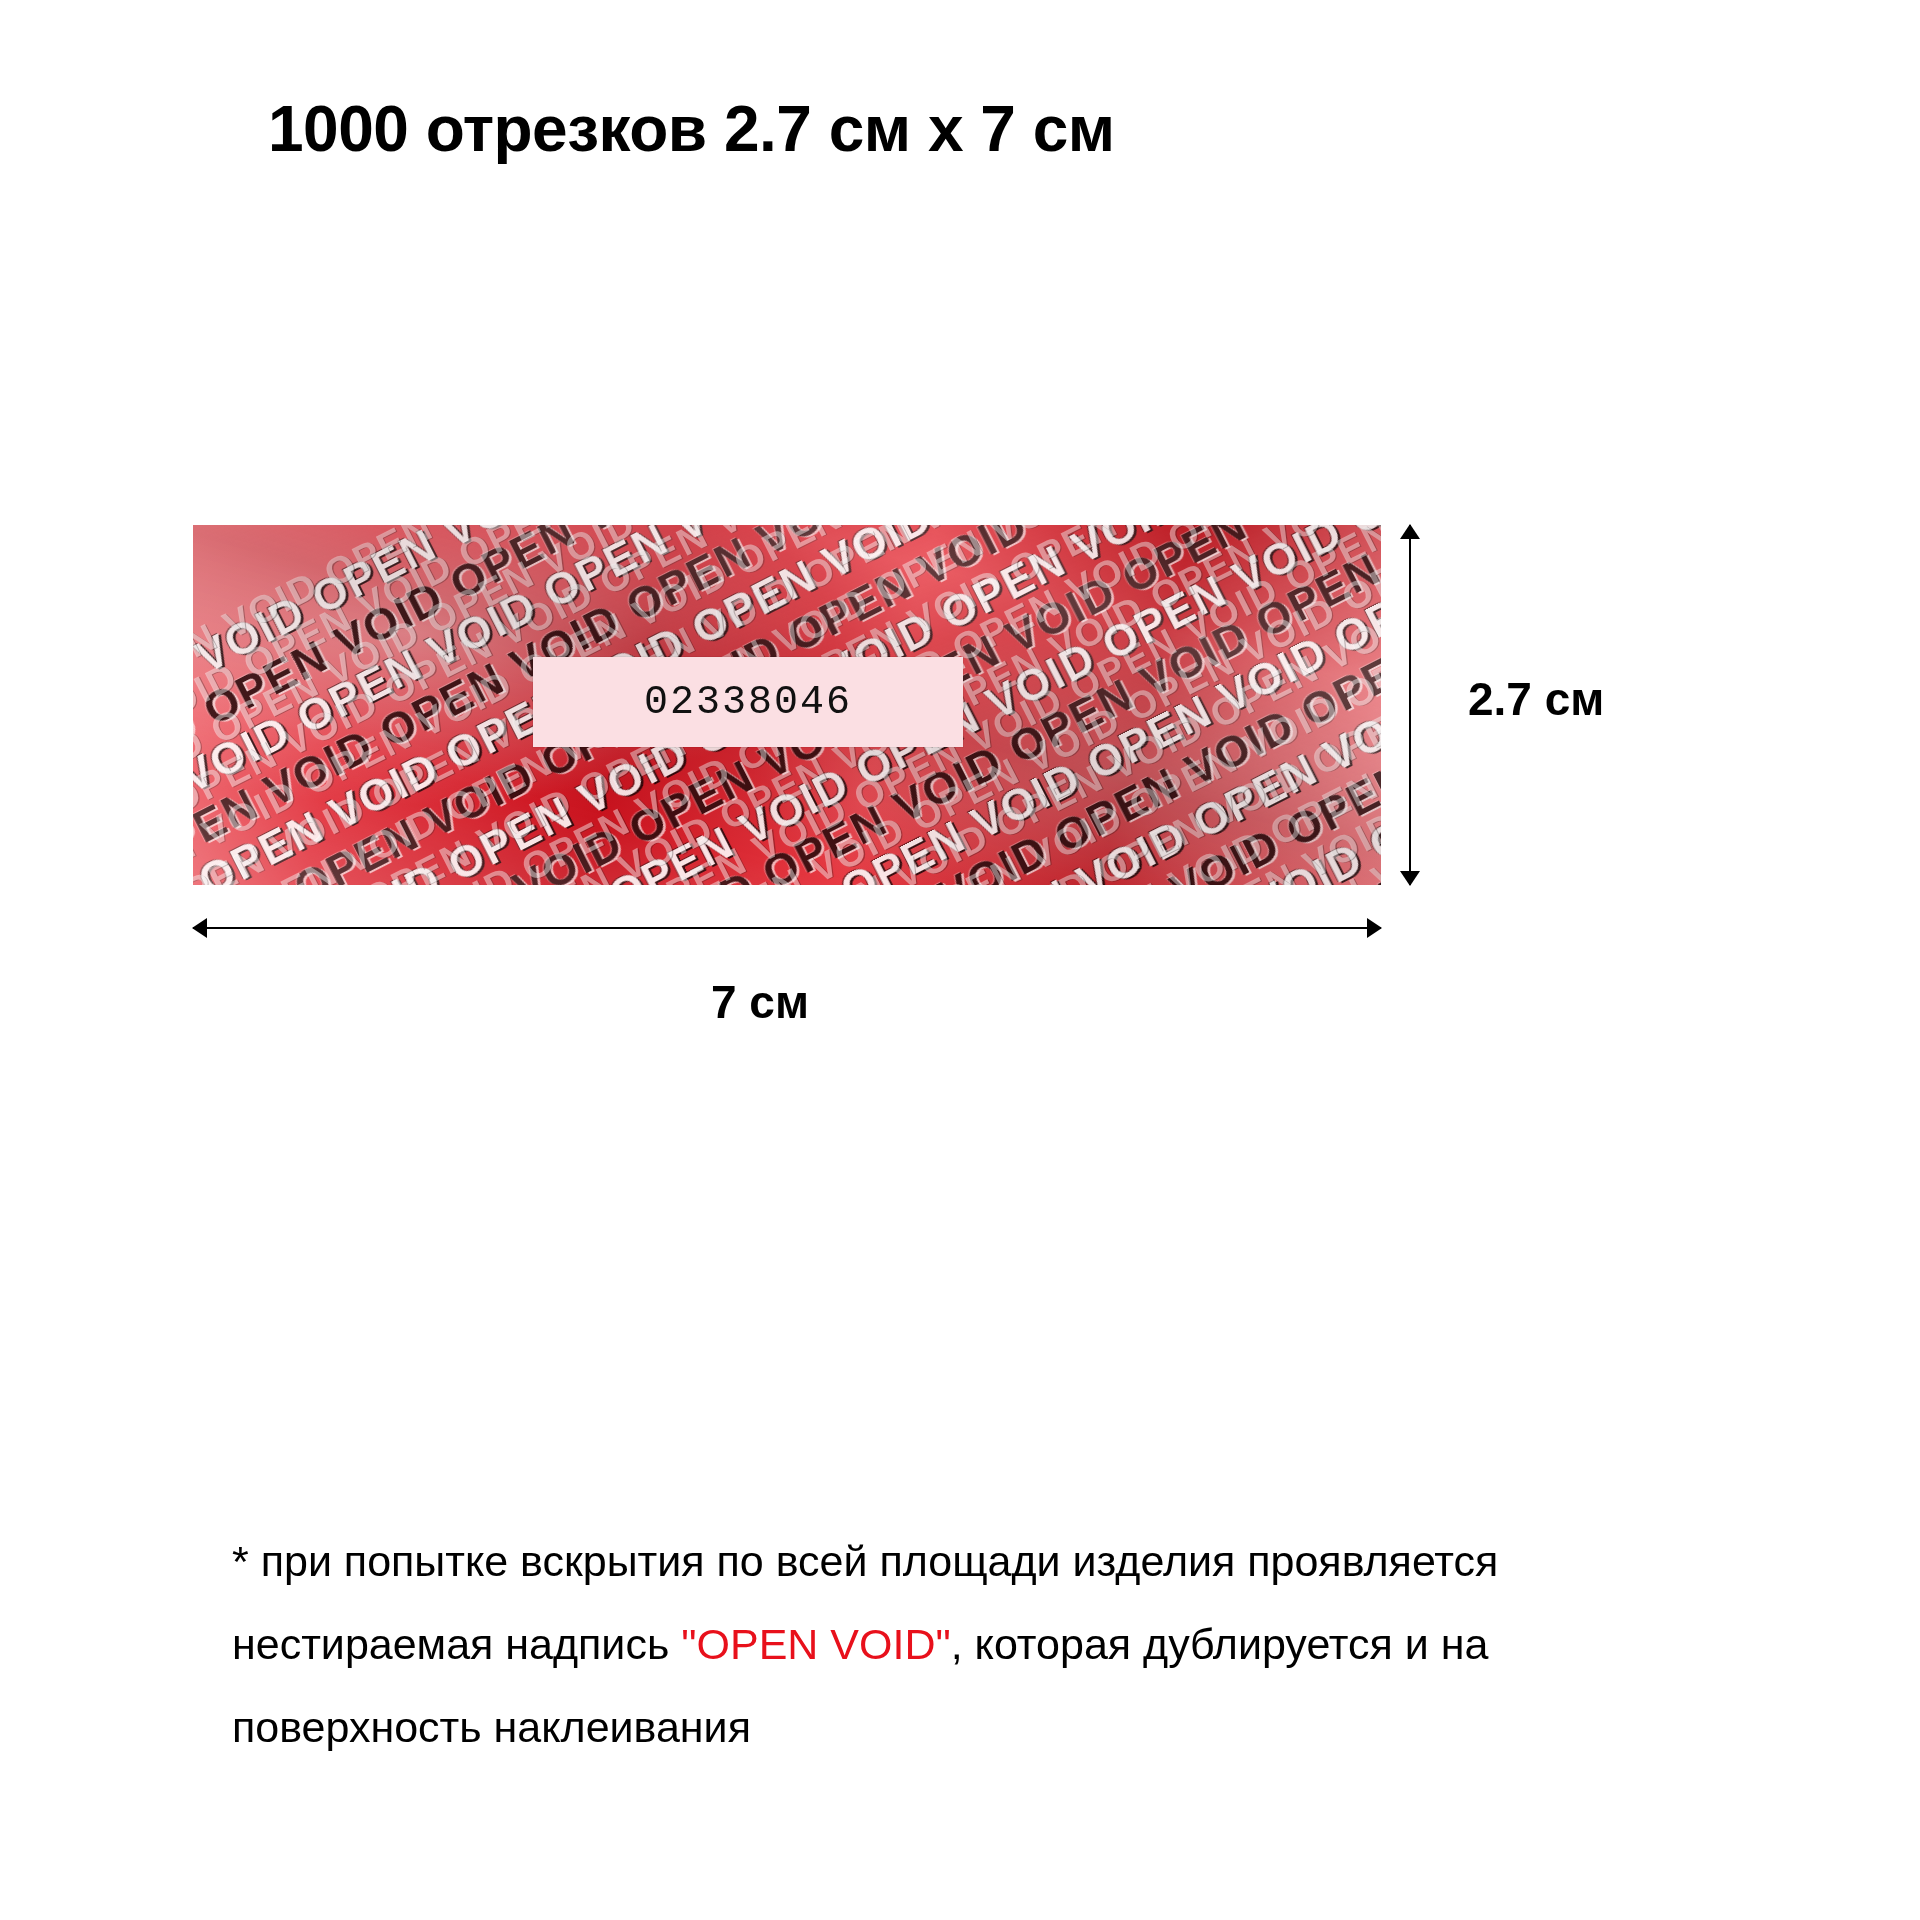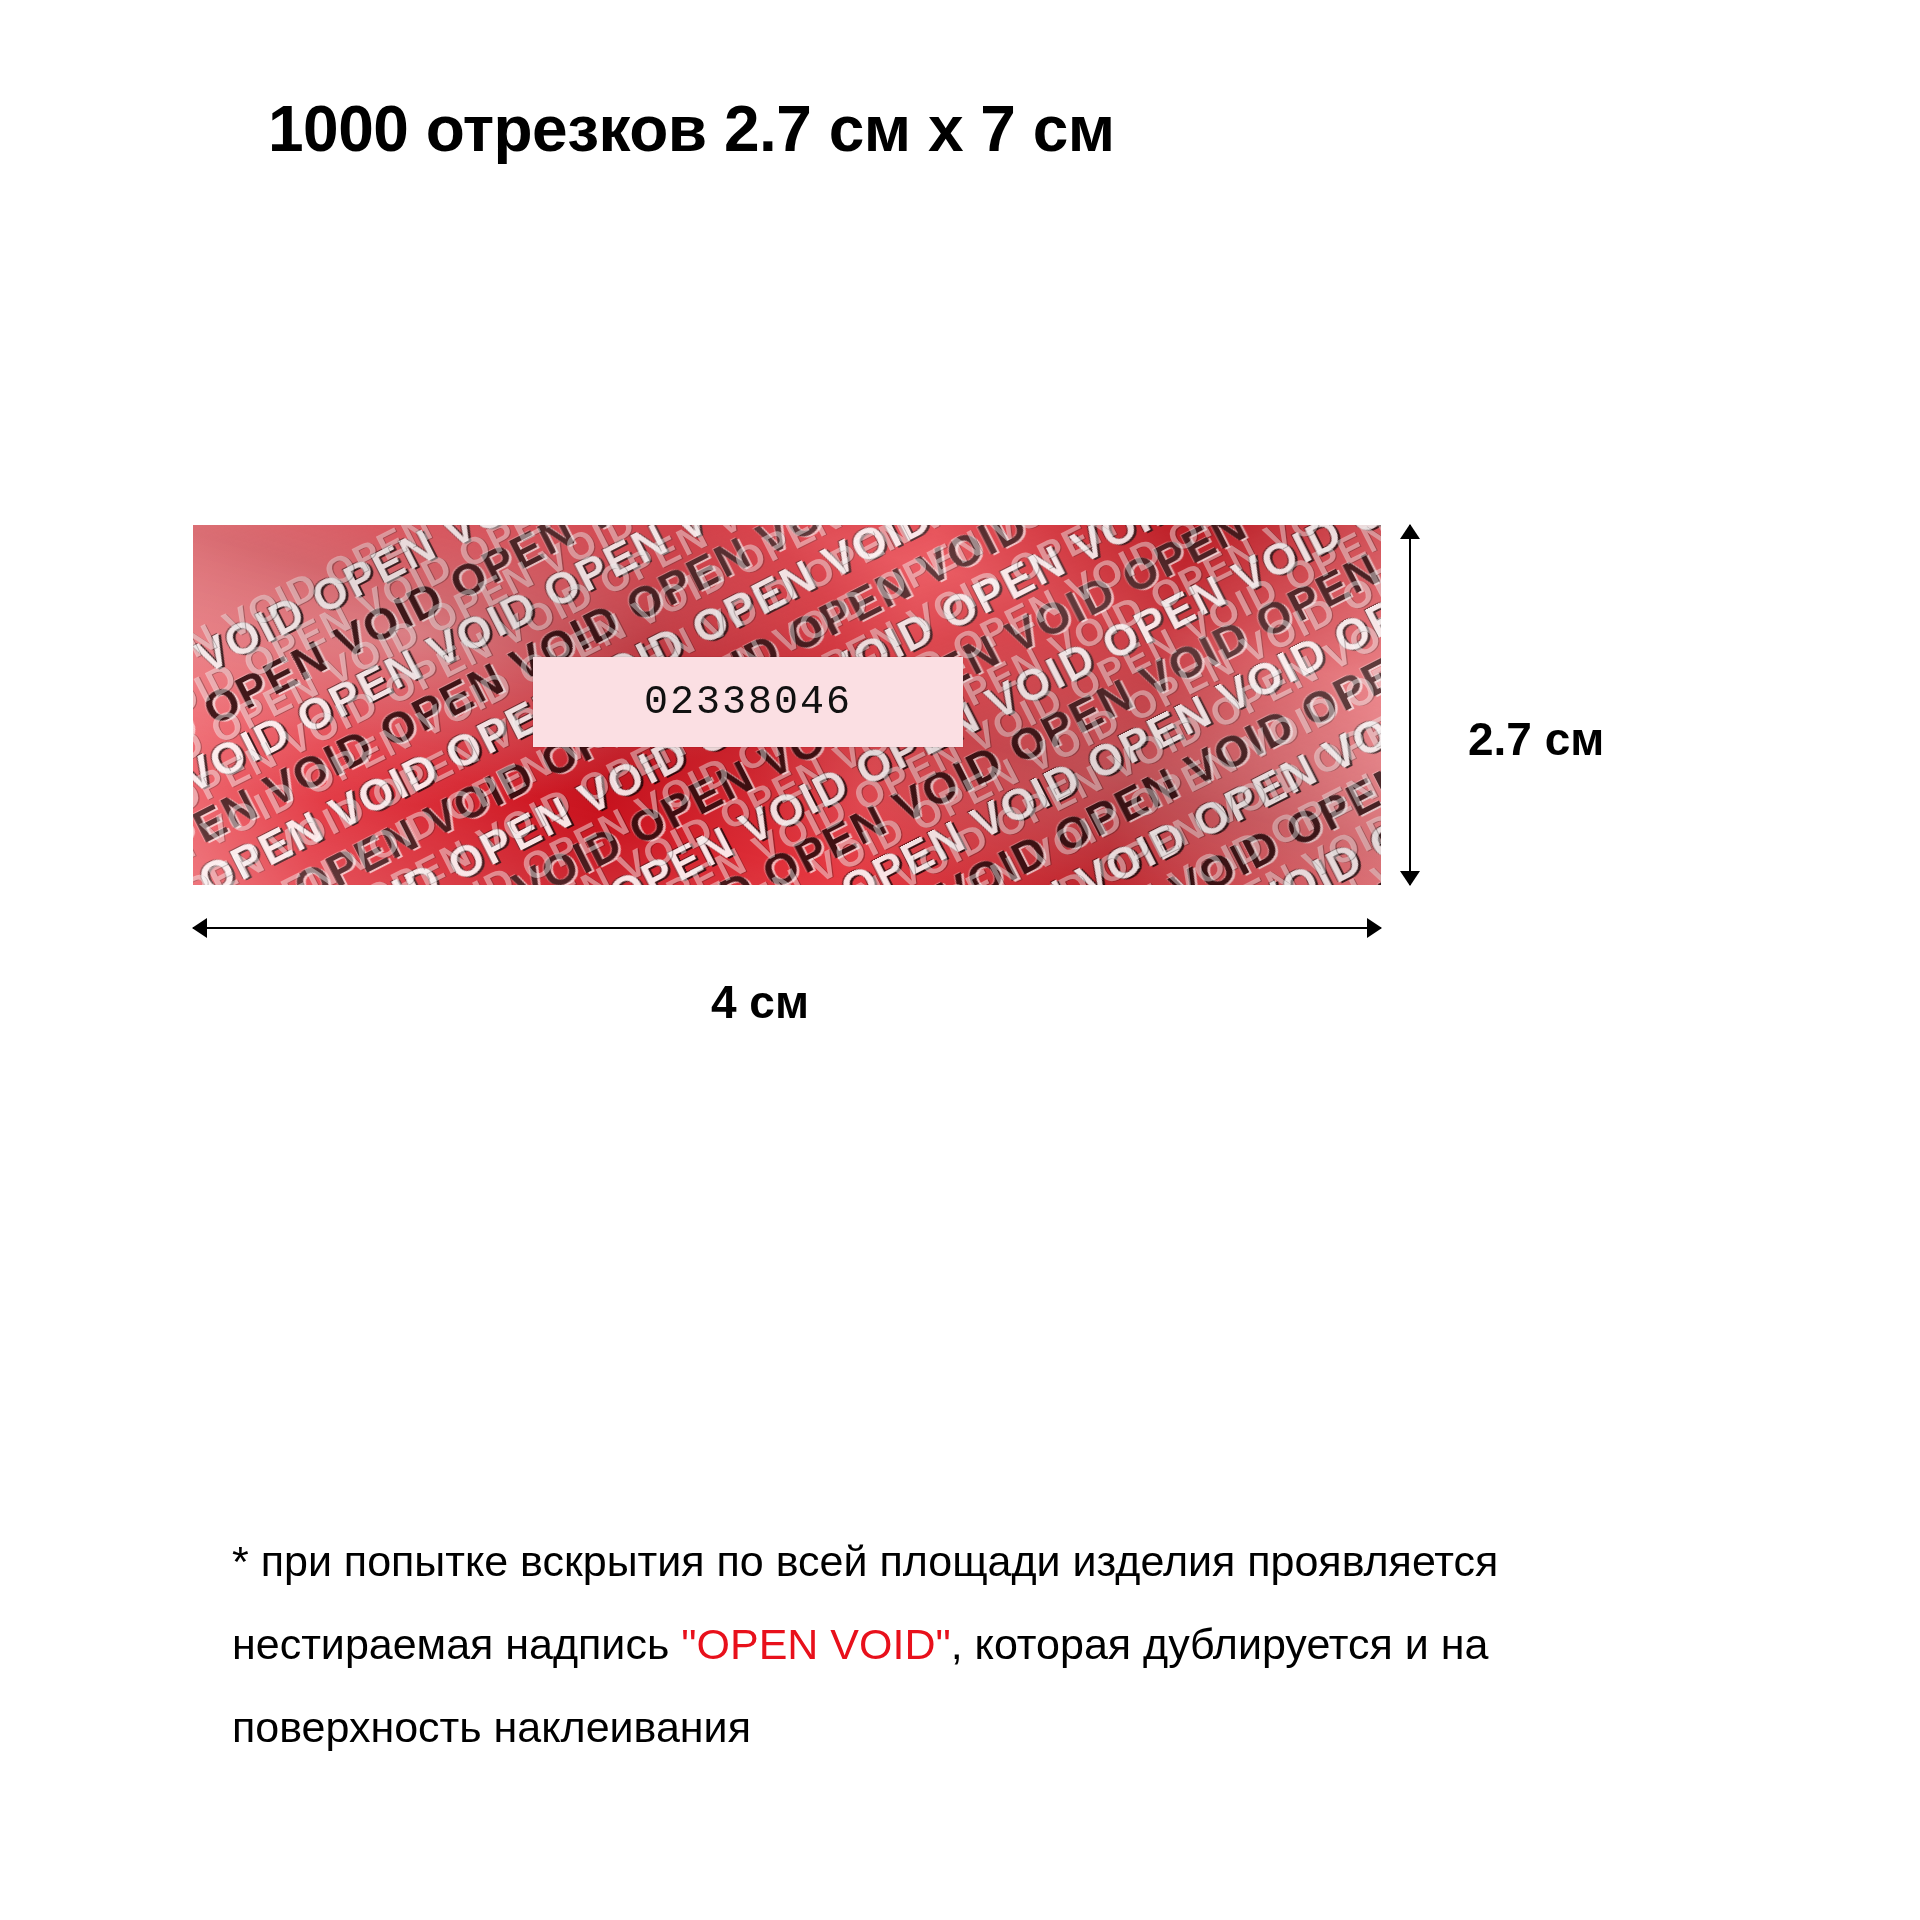--- a/index.html
+++ b/index.html
@@ -167,21 +167,20 @@
     border-top: 15px solid #000000;
   }
   .dim-vert-label {
     position: absolute;
     left: 1468px;
     top: 672px;
     font-size: 46px;
     font-weight: bold;
     color: #000000;
     white-space: nowrap;
-    margin-top: 40px;
   }
 
   .dim-horz {
     position: absolute;
     left: 193px;
     top: 927px;
     width: 1188px;
     height: 2px;
     background: #000000;
   }
@@ -303,20 +302,20 @@
   <div class="dim-vert">
     <span class="cap-top"></span>
     <span class="cap-bot"></span>
   </div>
   <div class="dim-vert-label">2.7 см</div>
 
   <div class="dim-horz">
     <span class="cap-left"></span>
     <span class="cap-right"></span>
   </div>
-  <div class="dim-horz-label">4 см</div>
+  <div class="dim-horz-label">7 см</div>
 
 
   <div class="note2">
     <span>* при попытке вскрытия по всей площади изделия проявляется нестираемая надпись </span><span class="void-word">"OPEN VOID"</span><span>, которая дублируется и на поверхность наклеивания</span>
   </div>
 
 </div>
 
 </body></html>

